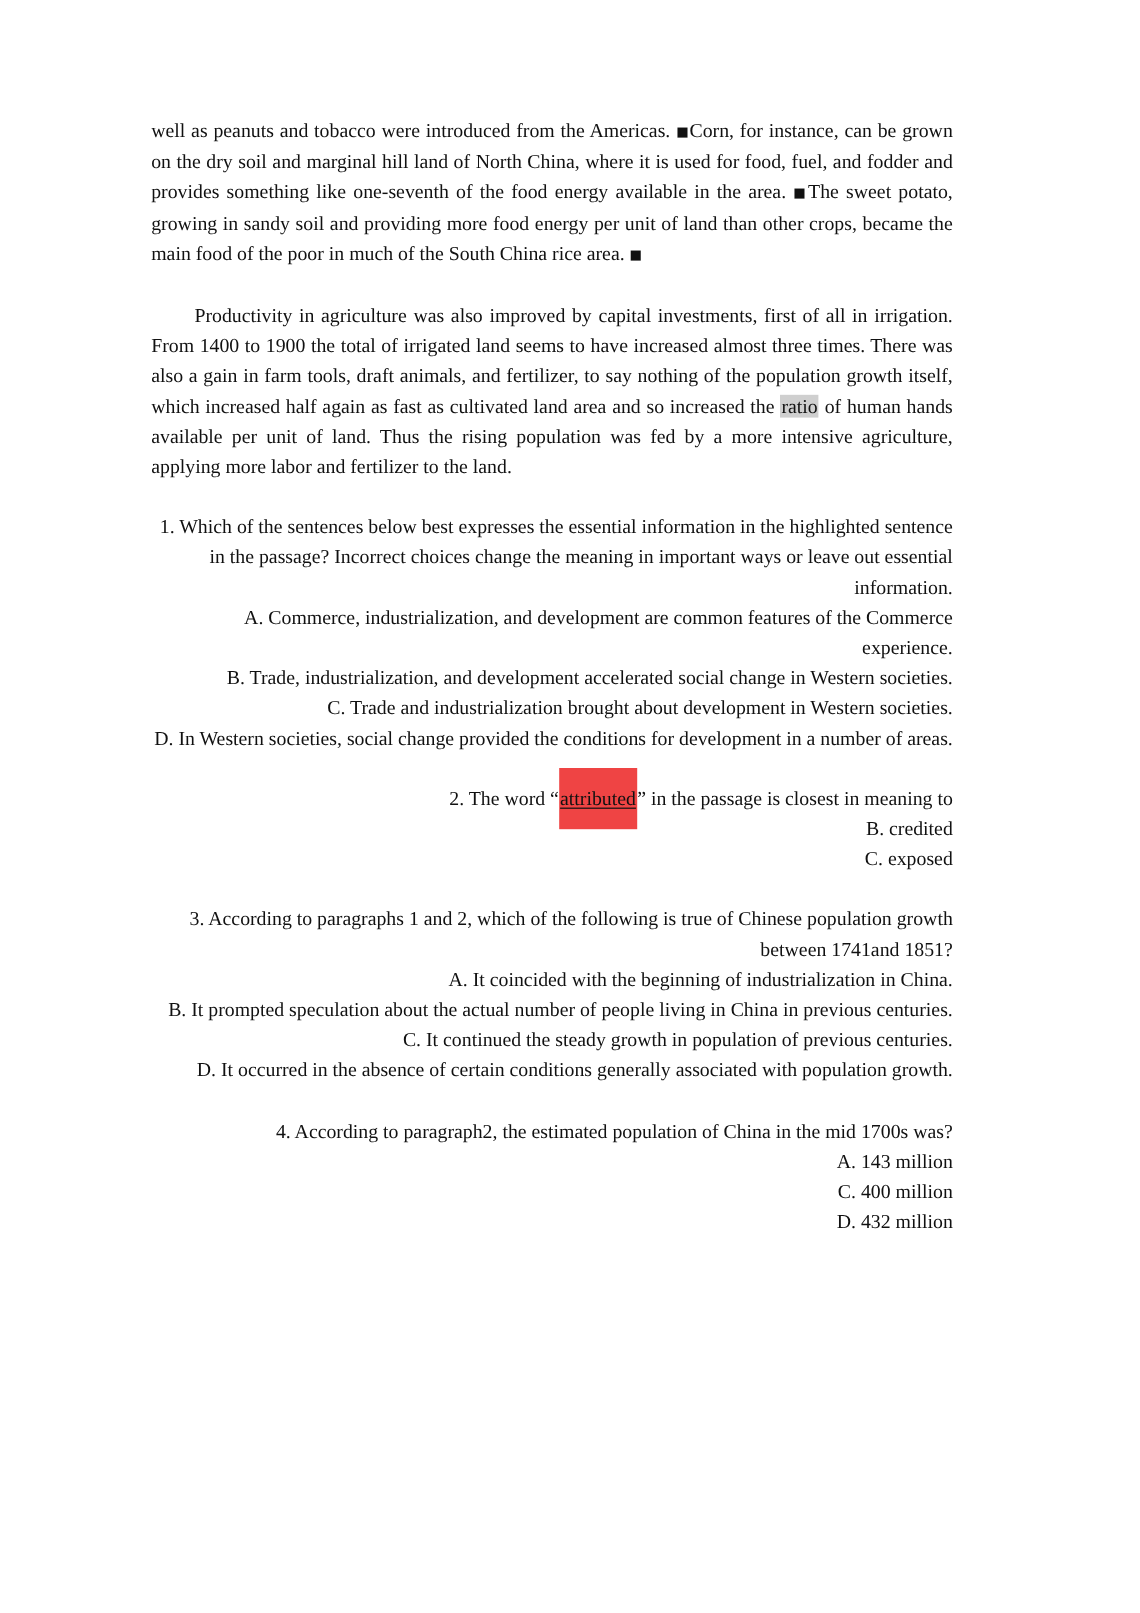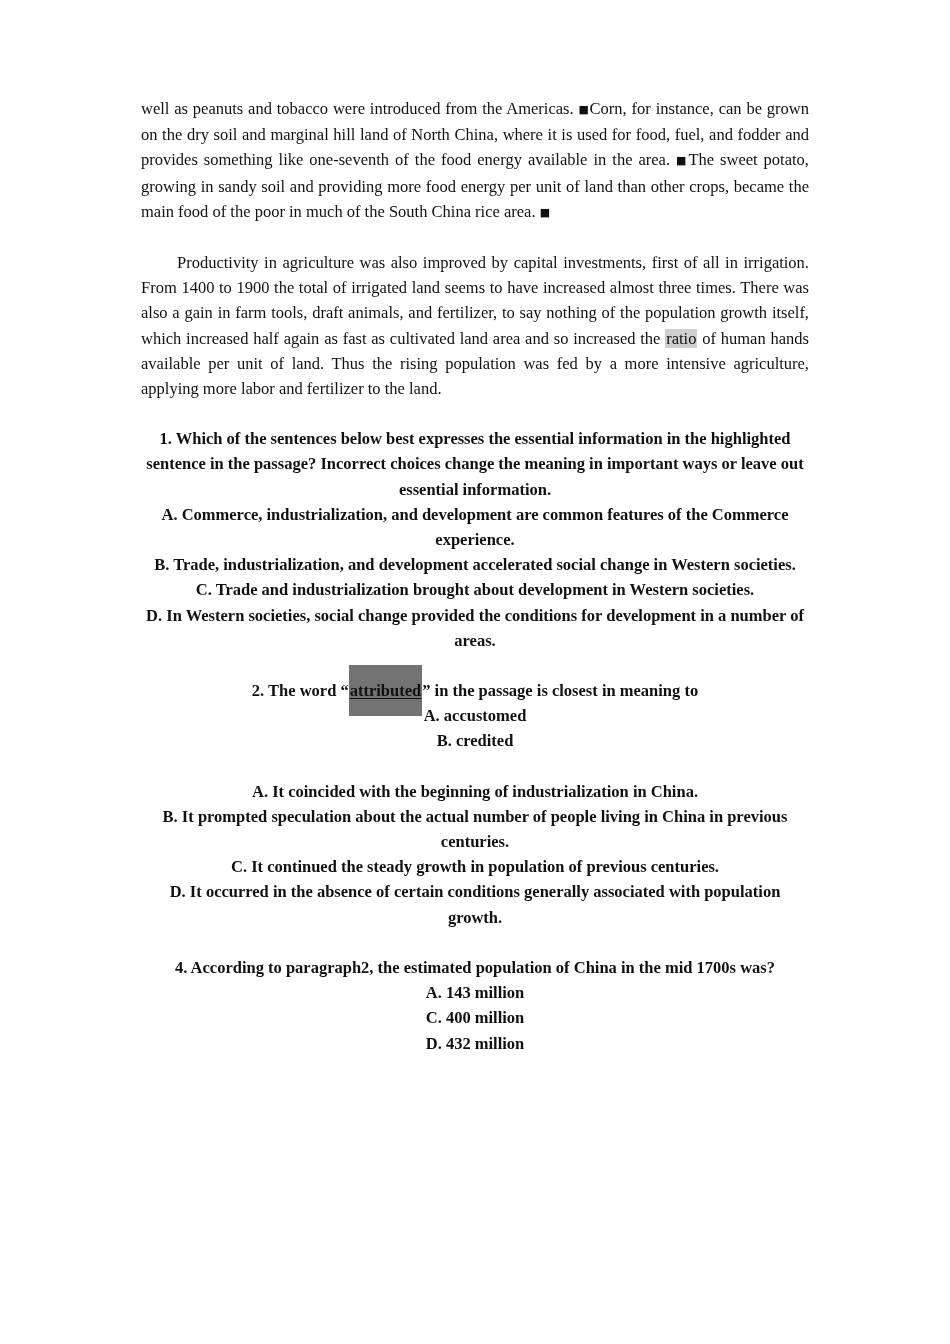--- a/index.html
+++ b/index.html
@@ -16,48 +16,48 @@
   }
   .page {
     position: relative;
     width: 950px;
     height: 1344px;
     background: #ffffff;
     box-sizing: border-box;
   }
   .content {
     position: absolute;
-    left: 141px;
+    left: 126px;
     top: 96px;
     width: 668px;
   }
   p {
     margin: 0;
     font-size: 16.5px;
     line-height: 25.2px;
     color: #111111;
   }
   .para-justified {
     text-align: justify;
     text-justify: inter-word;
   }
   .para-indent {
     text-indent: 36px;
   }
   .gap-lg { height: 25px; }
   .gap-md { height: 25px; }
-  .qblock p { text-align: center; font-weight: bold; }
+  .qblock p { text-align: right; }
   .hl {
     background: #cfcfcf;
     text-decoration-thickness: 1px;
     text-underline-offset: 2px;
     padding: 0 1px;
   }
   .hl-q {
-    background: #737373;
+    background: #ef4444;
     text-decoration: underline;
     text-decoration-thickness: 1px;
     text-underline-offset: 2px;
     padding: 16px 1px;
   }
   .sq {
     font-family: "DejaVu Sans", sans-serif;
     font-size: 11px;
     vertical-align: 1px;
     letter-spacing: 0;
@@ -87,27 +87,28 @@
       <p class="opt">A. Commerce, industrialization, and development are common features of the Commerce experience.</p>
       <p class="opt">B. Trade, industrialization, and development accelerated social change in Western societies.</p>
       <p class="opt">C. Trade and industrialization brought about development in Western societies.</p>
       <p class="opt">D. In Western societies, social change provided the conditions for development in a number of areas.</p>
     </div>
 
     <div class="gap-md"></div>
 
     <div class="qblock">
       <p><span>2. The word “</span><span class="hl-q">attributed</span><span>” in the passage is closest in meaning to</span></p>
-      <p class="opt">A. accustomed</p>
       <p class="opt">B. credited</p>
+      <p class="opt">C. exposed</p>
     </div>
 
     <div class="gap-md"></div>
 
     <div class="qblock">
+      <p>3. According to paragraphs 1 and 2, which of the following is true of Chinese population growth between 1741and 1851?</p>
       <p class="opt">A. It coincided with the beginning of industrialization in China.</p>
       <p class="opt">B. It prompted speculation about the actual number of people living in China in previous centuries.</p>
       <p class="opt">C. It continued the steady growth in population of previous centuries.</p>
       <p class="opt">D. It occurred in the absence of certain conditions generally associated with population growth.</p>
     </div>
 
     <div class="gap-md"></div>
 
     <div class="qblock">
       <p>4. According to paragraph2, the estimated population of China in the mid 1700s was?</p>

